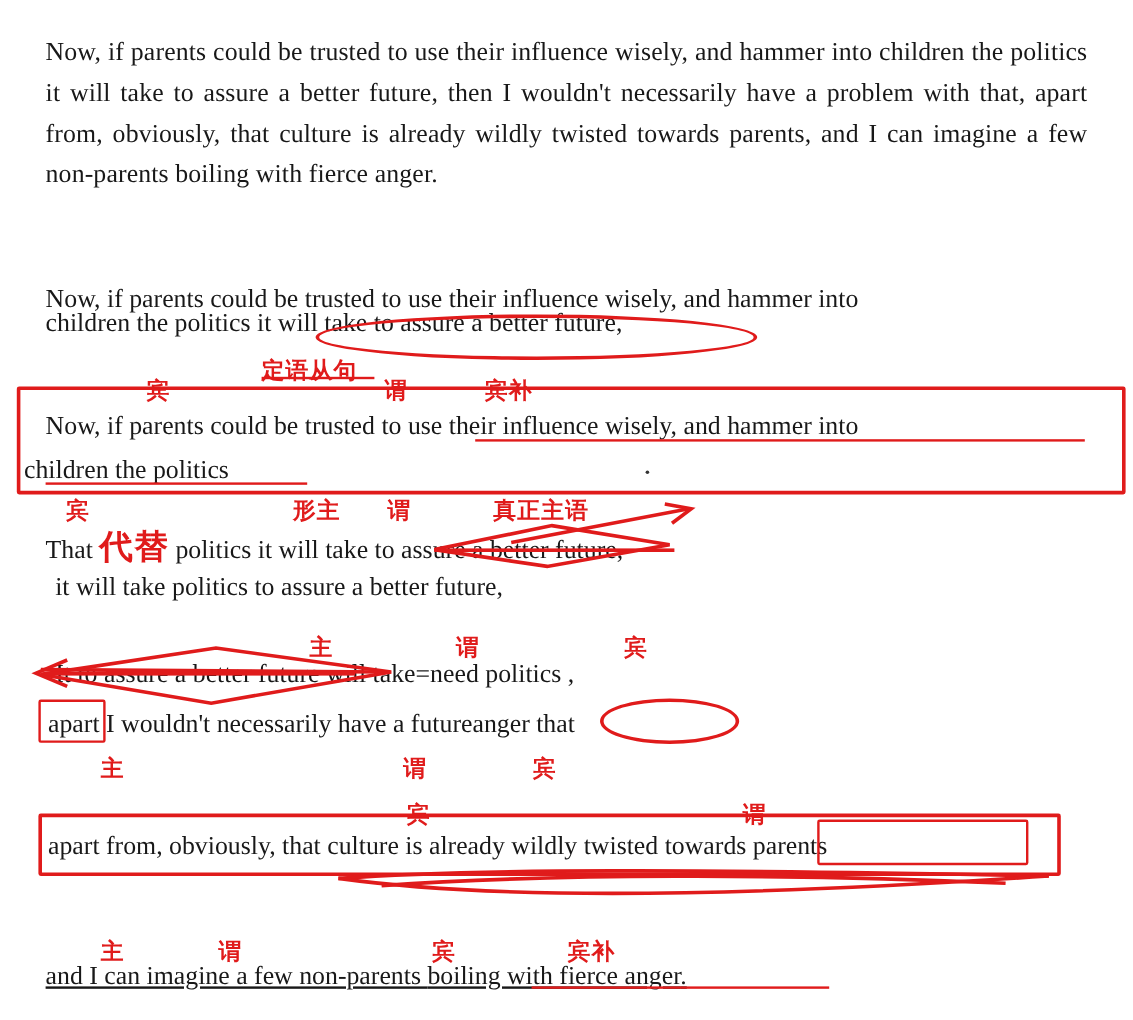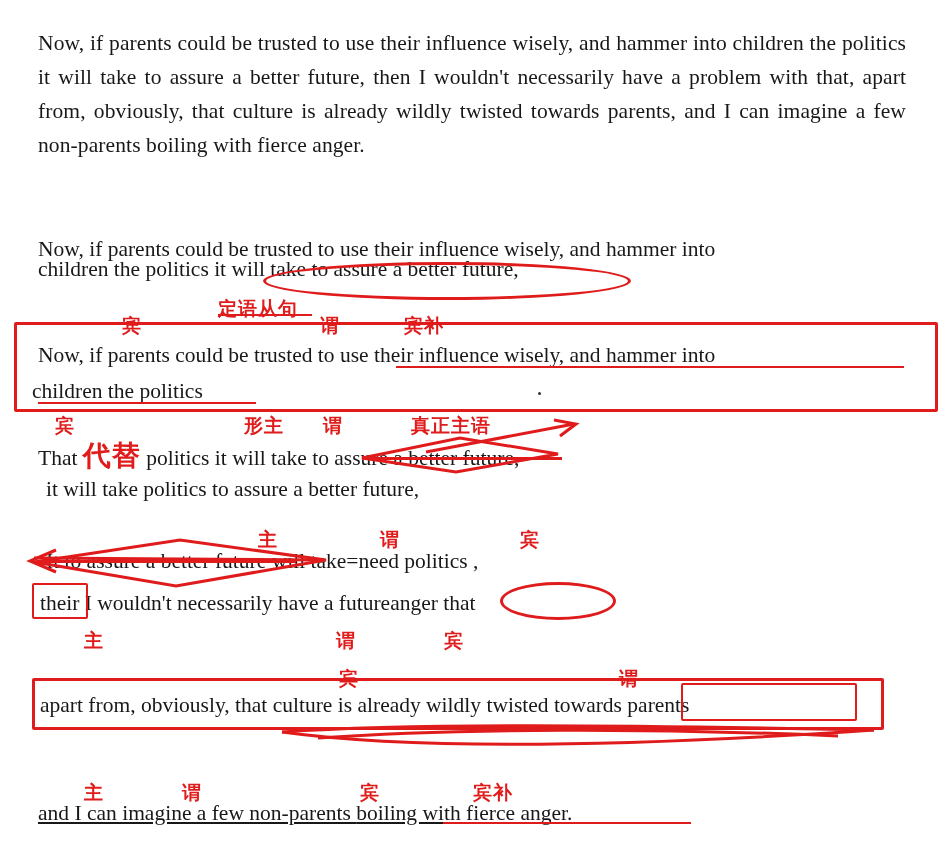--- a/index.html
+++ b/index.html
@@ -95,21 +95,21 @@
 
   <div class="uline" style="left:218px; top:314px; width:94px;"></div>
 
   <div class="rect" style="left:14px; top:322px; width:924px; height:90px;"></div>
 
   <div class="cn" style="left:122px; top:313px;">宾</div>
   <div class="cn" style="left:320px; top:313px;">谓</div>
   <div class="cn" style="left:404px; top:313px;">宾补</div>
 
   <div class="line" style="left:38px; top:340px;">Now, if parents could be trusted to use their influence wisely, and hammer into</div>
-  <div class="line" style="left:32px; top:376px;">children the politics</div>
+  <div class="line" style="left:20px; top:376px;">children the politics</div>
 
   <div class="uline" style="left:396px; top:366px; width:508px;"></div>
 
   <div class="uline" style="left:38px; top:402px; width:218px;"></div>
   <div class="dot" style="left:538px; top:392px;"></div>
 
   <div class="cn" style="left:55px; top:413px;">宾</div>
   <div class="cn" style="left:244px; top:413px;">形主</div>
   <div class="cn" style="left:323px; top:413px;">谓</div>
   <div class="cn" style="left:375px; top:413px;margin-left:36px;">真正主语</div>
@@ -149,21 +149,21 @@
   </div>
   <div class="strike" style="left:40px; top:560px; width:256px;"></div>
 
   <div class="inkpath" style="left:28px; top:548px;">
     <svg width="30" height="28" viewBox="0 0 30 28">
       <path d="M28 2 L2 13 L28 24" fill="none" stroke="#e01b1b" stroke-width="3"></path>
     </svg>
   </div>
 
   <div class="line" style="left:40px; top:588px;">
-    <span>their</span><span> I wouldn't necessarily have a future</span><span>anger that</span>
+    <span>apart</span><span> I wouldn't necessarily have a future</span><span>anger that</span>
   </div>
 
   <div class="rect thin" style="left:32px; top:583px; width:56px; height:36px;"></div>
 
   <div class="ellipse" style="left:500px; top:582px; width:116px; height:38px;"></div>
 
   <div class="cn" style="left:84px; top:628px;">主</div>
   <div class="cn" style="left:336px; top:628px;">谓</div>
   <div class="cn" style="left:444px; top:628px;">宾</div>
 

